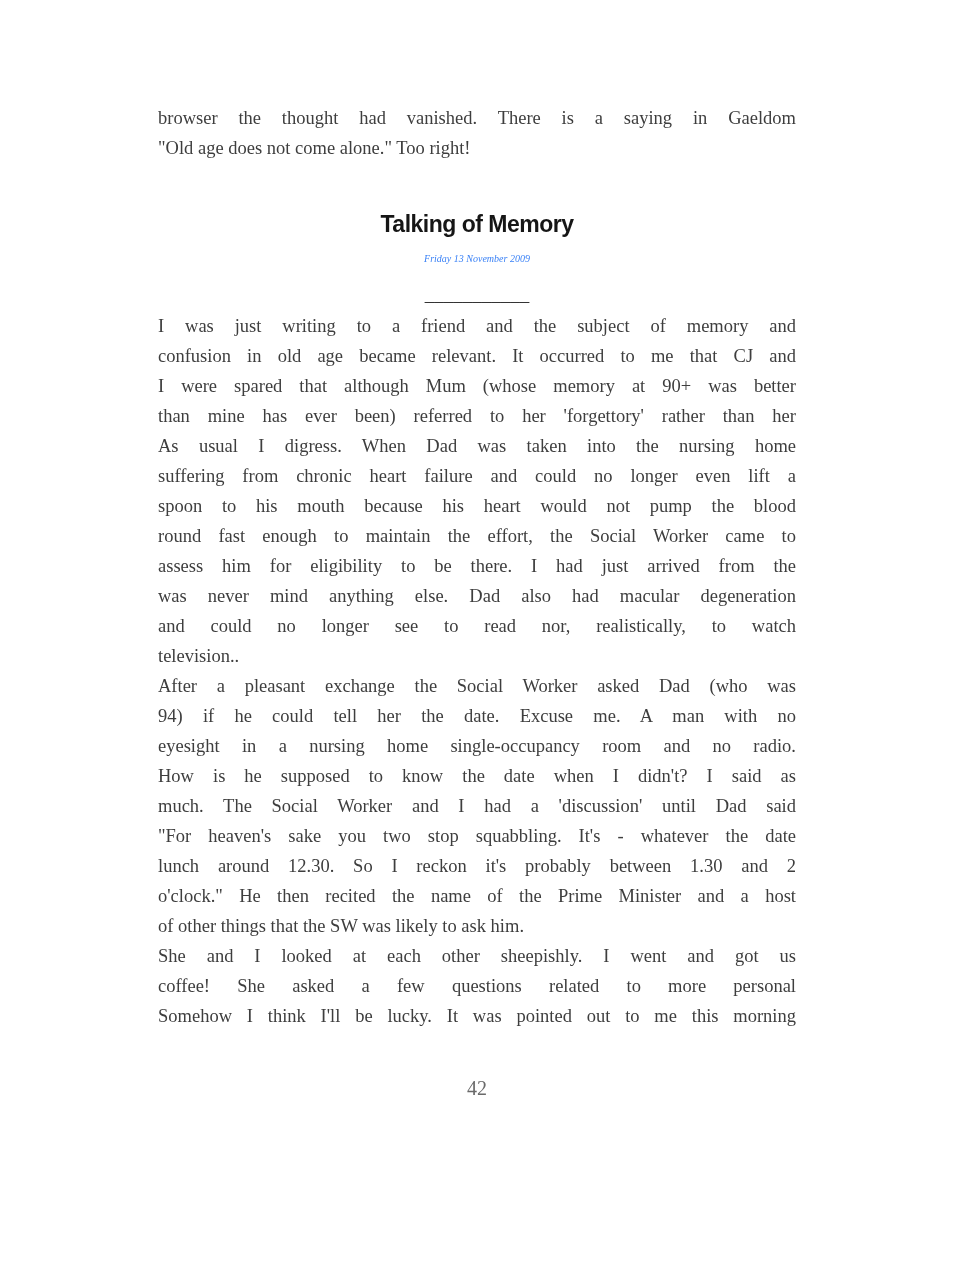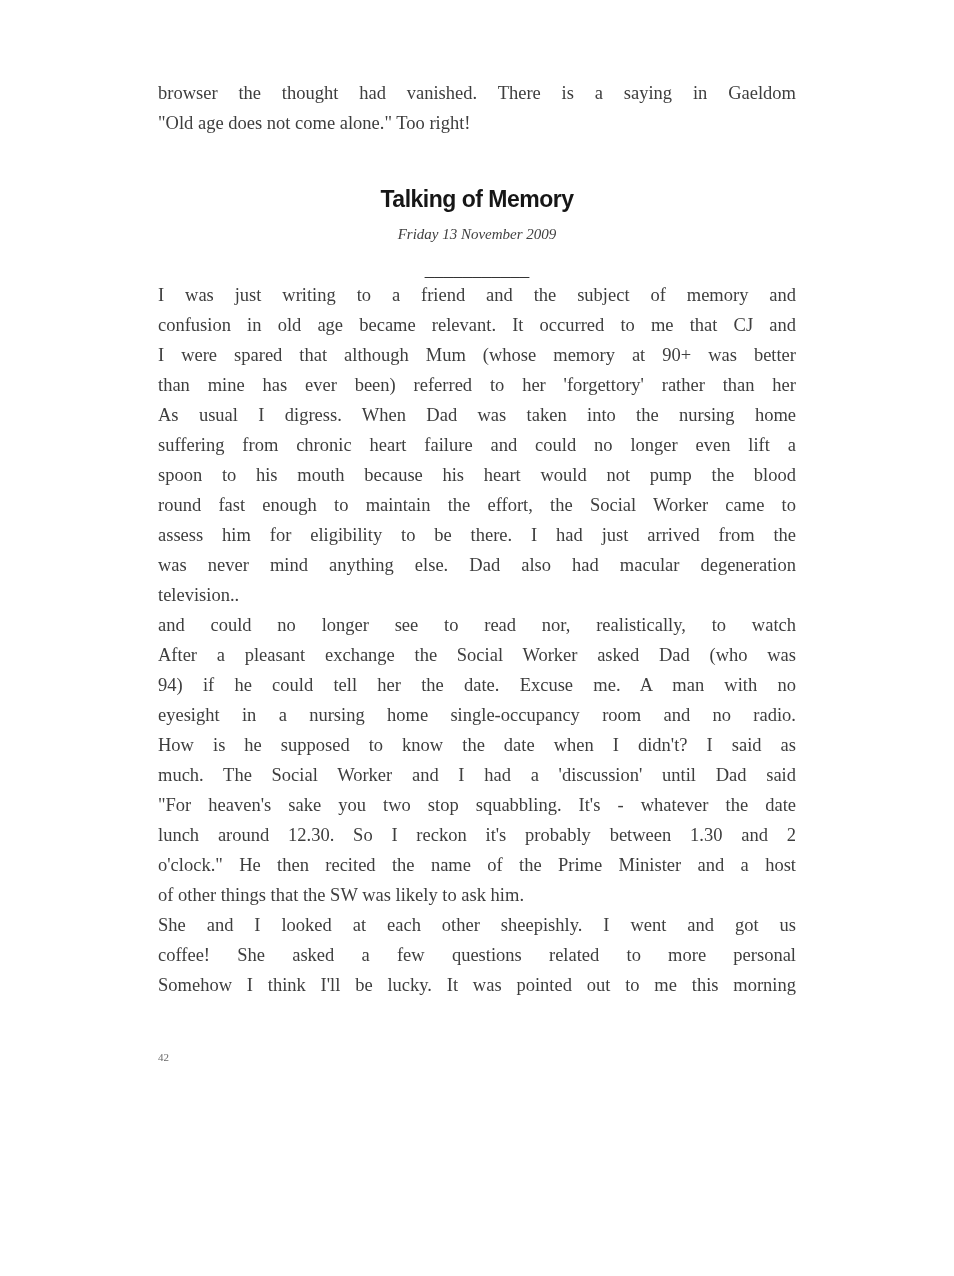--- a/index.html
+++ b/index.html
@@ -15,21 +15,21 @@
     background: #ffffff;
     overflow: hidden;
     font-family: "Liberation Serif", serif;
     color: #3e3e3e;
   }
   .content {
     position: absolute;
     left: 158px;
     top: 0;
     width: 638px;
-    padding-top: 78px;
+    padding-top: 103px;
   }
   .paragraph {
     margin: 0;
   }
   .line {
     font-size: 18.5px;
     line-height: 30px;
     text-align: justify;
     text-align-last: justify;
     white-space: normal;
@@ -44,42 +44,43 @@
     font-weight: 700;
     font-size: 23px;
     line-height: 40px;
     text-align: center;
     color: #161616;
     letter-spacing: -0.5px;
   }
   .post-date {
     margin-top: 5px;
     font-style: italic;
-    font-size: 15px;
+    font-size: 10px;
     line-height: 20px;
     text-align: center;
-    color: #404040;
+    color: #3b82f6;
   }
   .section-divider {
     margin-top: 16px;
     height: 20px;
     font-size: 19px;
     line-height: 20px;
     text-align: center;
     color: #2a2a2a;
     letter-spacing: 0;
     font-style: italic;
   }
   .article-body {
-    margin-top: 0;
+    margin-top: 6px;
   }
   .page-number {
     margin-top: 48px;
-    font-size: 11px;
+    font-size: 20px;
     line-height: 18px;
+    text-align: center;
     color: #6a6a6a;
   }
 </style>
 </head>
 <body>
 
 <div class="page">
   <div class="content">
 
     <div class="paragraph">
@@ -100,22 +101,22 @@
           <div class="line">I were spared that although Mum (whose memory at 90+ was better</div>
           <div class="line">than mine has ever been) referred to her 'forgettory' rather than her</div>
         </div>
         <div class="paragraph">
           <div class="line">As usual I digress.  When Dad was taken into the nursing home</div>
           <div class="line">suffering from chronic heart failure and could no longer even lift a</div>
           <div class="line">spoon to his mouth because his heart would not pump the blood</div>
           <div class="line">round fast enough to maintain the effort, the Social Worker came to</div>
           <div class="line">assess him for eligibility to be there.  I had just arrived from the</div>
           <div class="line">was never mind anything else.  Dad also had macular degeneration</div>
+          <div class="line">and could no longer see to read nor, realistically, to watch</div>
           <div class="line last">television..</div>
-          <div class="line">and could no longer see to read nor, realistically, to watch</div>
         </div>
         <div class="paragraph">
           <div class="line">After a pleasant exchange the Social Worker asked Dad (who was</div>
           <div class="line">94) if he could tell her the date.  Excuse me.  A man with no</div>
           <div class="line">eyesight in a nursing home single-occupancy room and no radio.</div>
           <div class="line">How is he supposed to know the date when I didn't?  I said as</div>
           <div class="line">much.  The Social Worker and I had a 'discussion' until Dad said</div>
           <div class="line">"For heaven's sake you two stop squabbling.  It's - whatever the date</div>
           <div class="line">lunch around 12.30.  So I reckon it's probably between 1.30 and 2</div>
           <div class="line">o'clock."  He then recited the name of the Prime Minister and a host</div>

